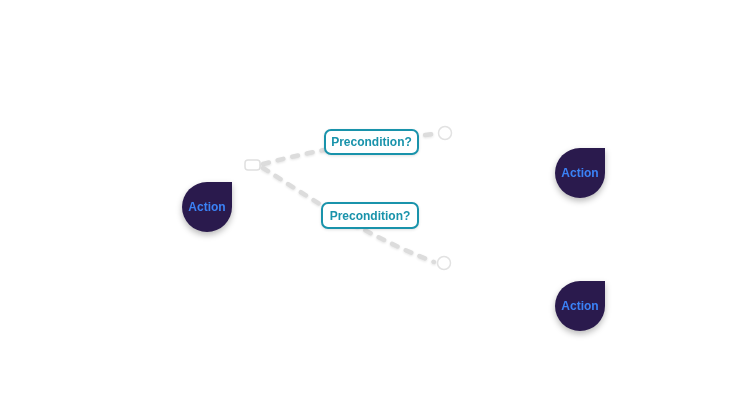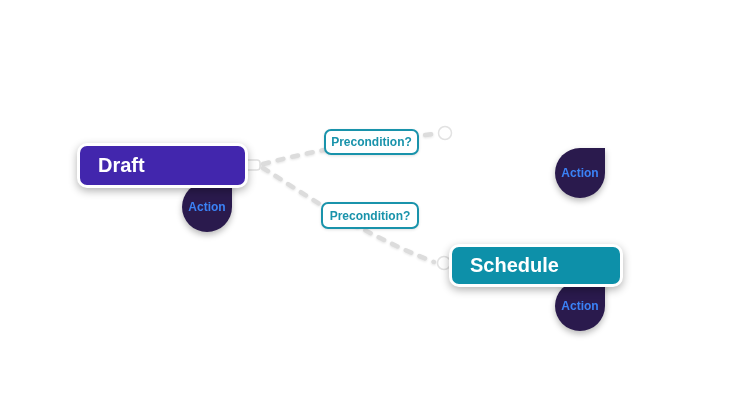--- a/index.html
+++ b/index.html
@@ -109,26 +109,20 @@
   <div class="badge badge-draft">
     <span>Action</span>
   </div>
   <div class="badge badge-publish">
     <span>Action</span>
   </div>
   <div class="badge badge-schedule">
     <span>Action</span>
   </div>
 
-  <div class="node node-draft">
-    <span>Draft</span>
-  </div>
-  <div class="node node-schedule">
-    <span>Schedule</span>
-  </div>
 
   <div class="edge-label edge-label-1">
     <span>Precondition?</span>
   </div>
   <div class="edge-label edge-label-2">
     <span>Precondition?</span>
   </div>
 
 </div>
 

